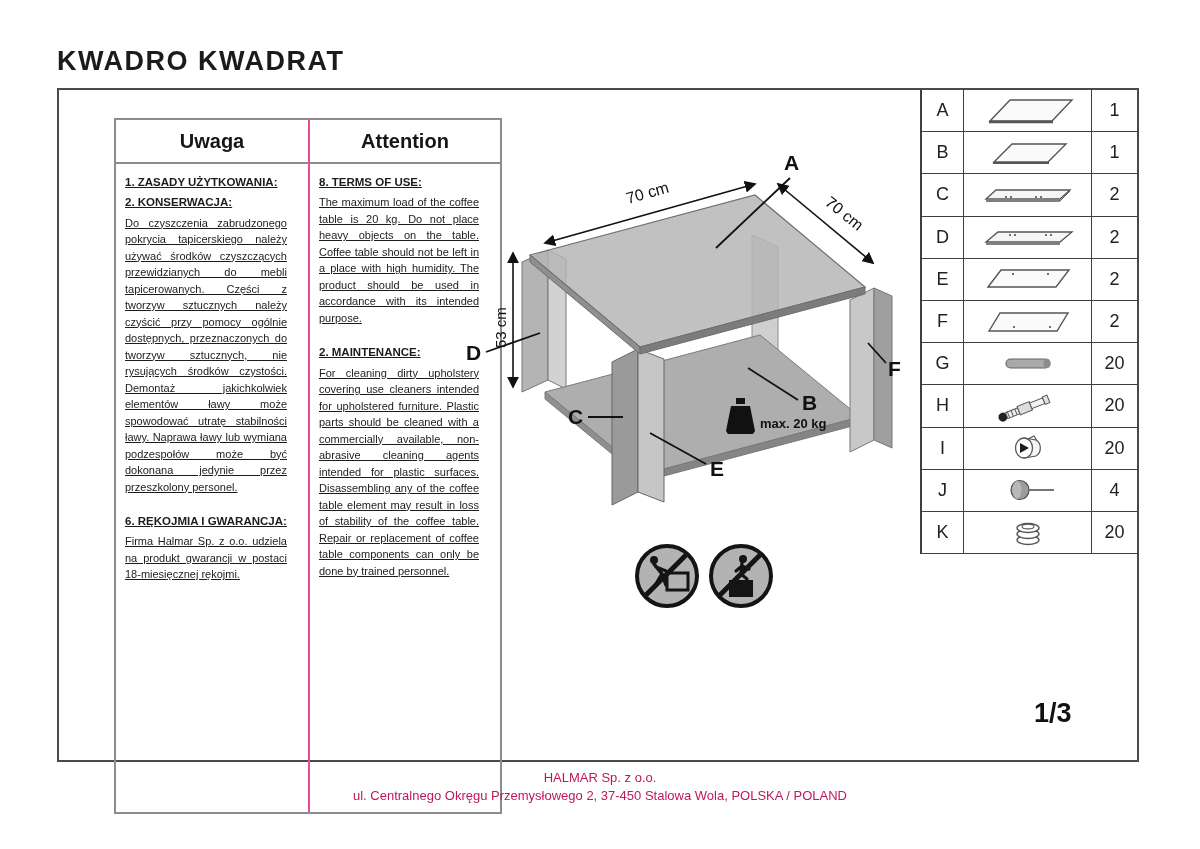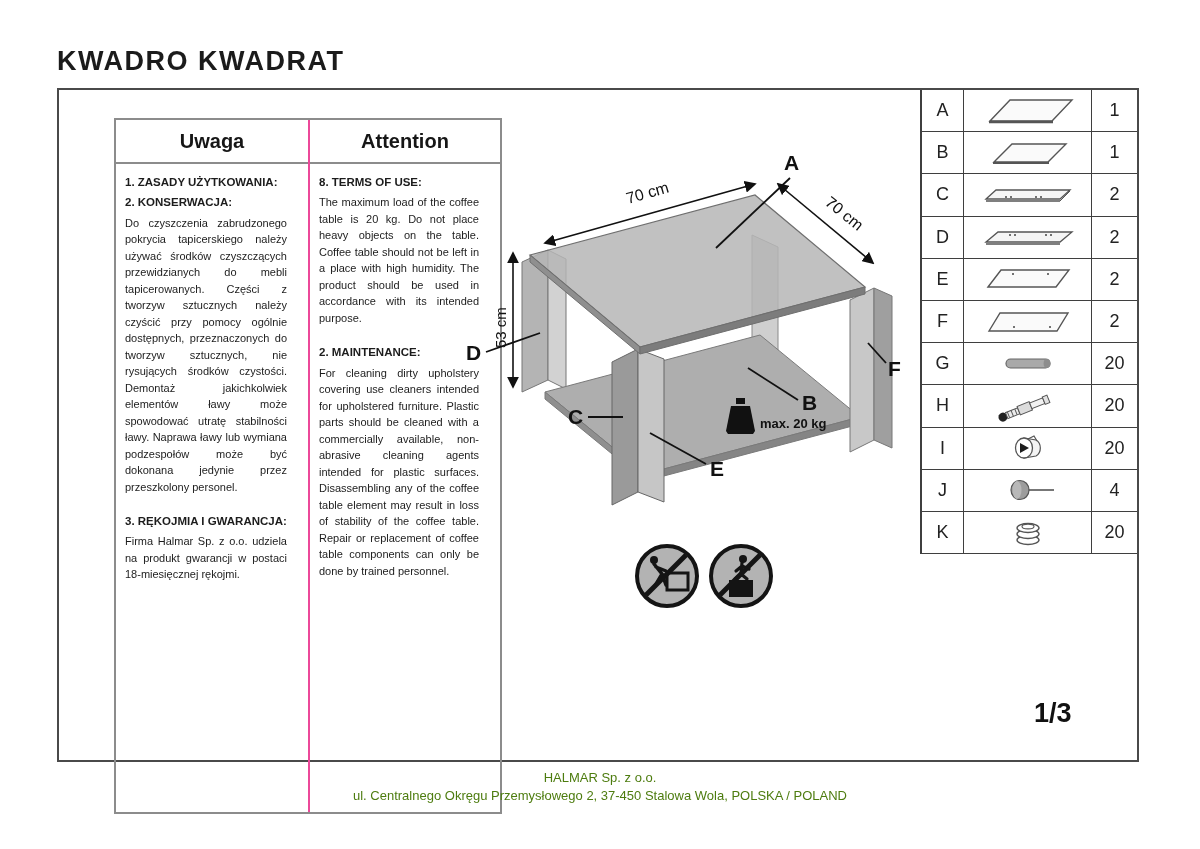--- a/index.html
+++ b/index.html
@@ -23,21 +23,21 @@
   }
   .notice-col { width:50%; display:flex; flex-direction:column; }
   .notice-col + .notice-col { border-left:2px solid #ec4899; }
   .notice-header {
     height:44px; flex:0 0 44px; border-bottom:2px solid #8c8c8c;
     display:flex; align-items:center; justify-content:center;
     font-size:20px; font-weight:bold;
   }
   .notice-body {
     padding:10px 21px 0 9px; font-size:11px; line-height:1.5;
-    text-align:justify; color:#1c1c1c;
+    text-align:justify; color:#1c1c1c;text-decoration:underline;
   }
   .notice-body h4 { margin:0 0 3px 0; font-size:11.5px; font-weight:bold; text-align:left; }
   .notice-body p  { margin:0 0 18px 0; }
   
   .parts-table {
     position:absolute; left:861px; top:0; width:217px;
     border-left:2px solid #3f3f3f;
   }
   .pt-row { display:flex; height:42.2px; border-bottom:1.5px solid #3f3f3f; align-items:stretch; }
   .pt-letter {
@@ -51,40 +51,40 @@
   }
   
   .diagram { position:absolute; left:401px; top:50px; width:480px; height:510px; }
   
   .page-num {
     position:absolute; left:975px; top:608px; width:110px; text-align:left;
     font-size:27px; font-weight:bold; color:#111;
   }
   .footer {
     position:absolute; left:0; top:769px; width:1200px; text-align:center;
-    font-size:13px; line-height:1.35; color:#4d7c0f;
+    font-size:13px; line-height:1.35; color:#be185d;
   }
 </style>
 </head>
 <body>
 
 <div class="page">
 
   <div class="title">KWADRO KWADRAT</div>
 
   <div class="main-box">
 
     <div class="notice">
       <div class="notice-col">
         <div class="notice-header">Uwaga</div>
         <div class="notice-body">
           <h4>1.  ZASADY UŻYTKOWANIA:</h4>
           <h4>2.  KONSERWACJA:</h4>
           <p>Do czyszczenia zabrudzonego pokrycia tapicerskiego należy używać środków czyszczących przewidzianych do mebli tapicerowanych. Części z tworzyw sztucznych należy czyścić przy pomocy ogólnie dostępnych, przeznaczonych do tworzyw sztucznych, nie rysujących środków czystości. Demontaż jakichkolwiek elementów ławy może spowodować utratę stabilności ławy. Naprawa ławy lub wymiana podzespołów może być dokonana jedynie przez przeszkolony personel.</p>
-          <h4>3.  RĘKOJMIA I GWARANCJA:</h4>
+          <h4>6.  RĘKOJMIA I GWARANCJA:</h4>
           <p>Firma Halmar Sp. z o.o. udziela na produkt gwarancji w postaci 18-miesięcznej rękojmi.</p>
         </div>
       </div>
       <div class="notice-col">
         <div class="notice-header">Attention</div>
         <div class="notice-body">
           <h4>8.  TERMS OF USE:</h4>
           <p>The maximum load of the coffee table is 20 kg. Do not place heavy objects on the table. Coffee table should not be left in a place with high humidity. The product should be used in accordance with its intended purpose.</p>
           <h4>2.  MAINTENANCE:</h4>
           <p>For cleaning dirty upholstery covering use cleaners intended for upholstered furniture. Plastic parts should be cleaned with a commercially available, non-abrasive cleaning agents intended for plastic surfaces. Disassembling any of the coffee table element may result in loss of stability of the coffee table. Repair or replacement of coffee table components can only be done by trained personnel.</p>

